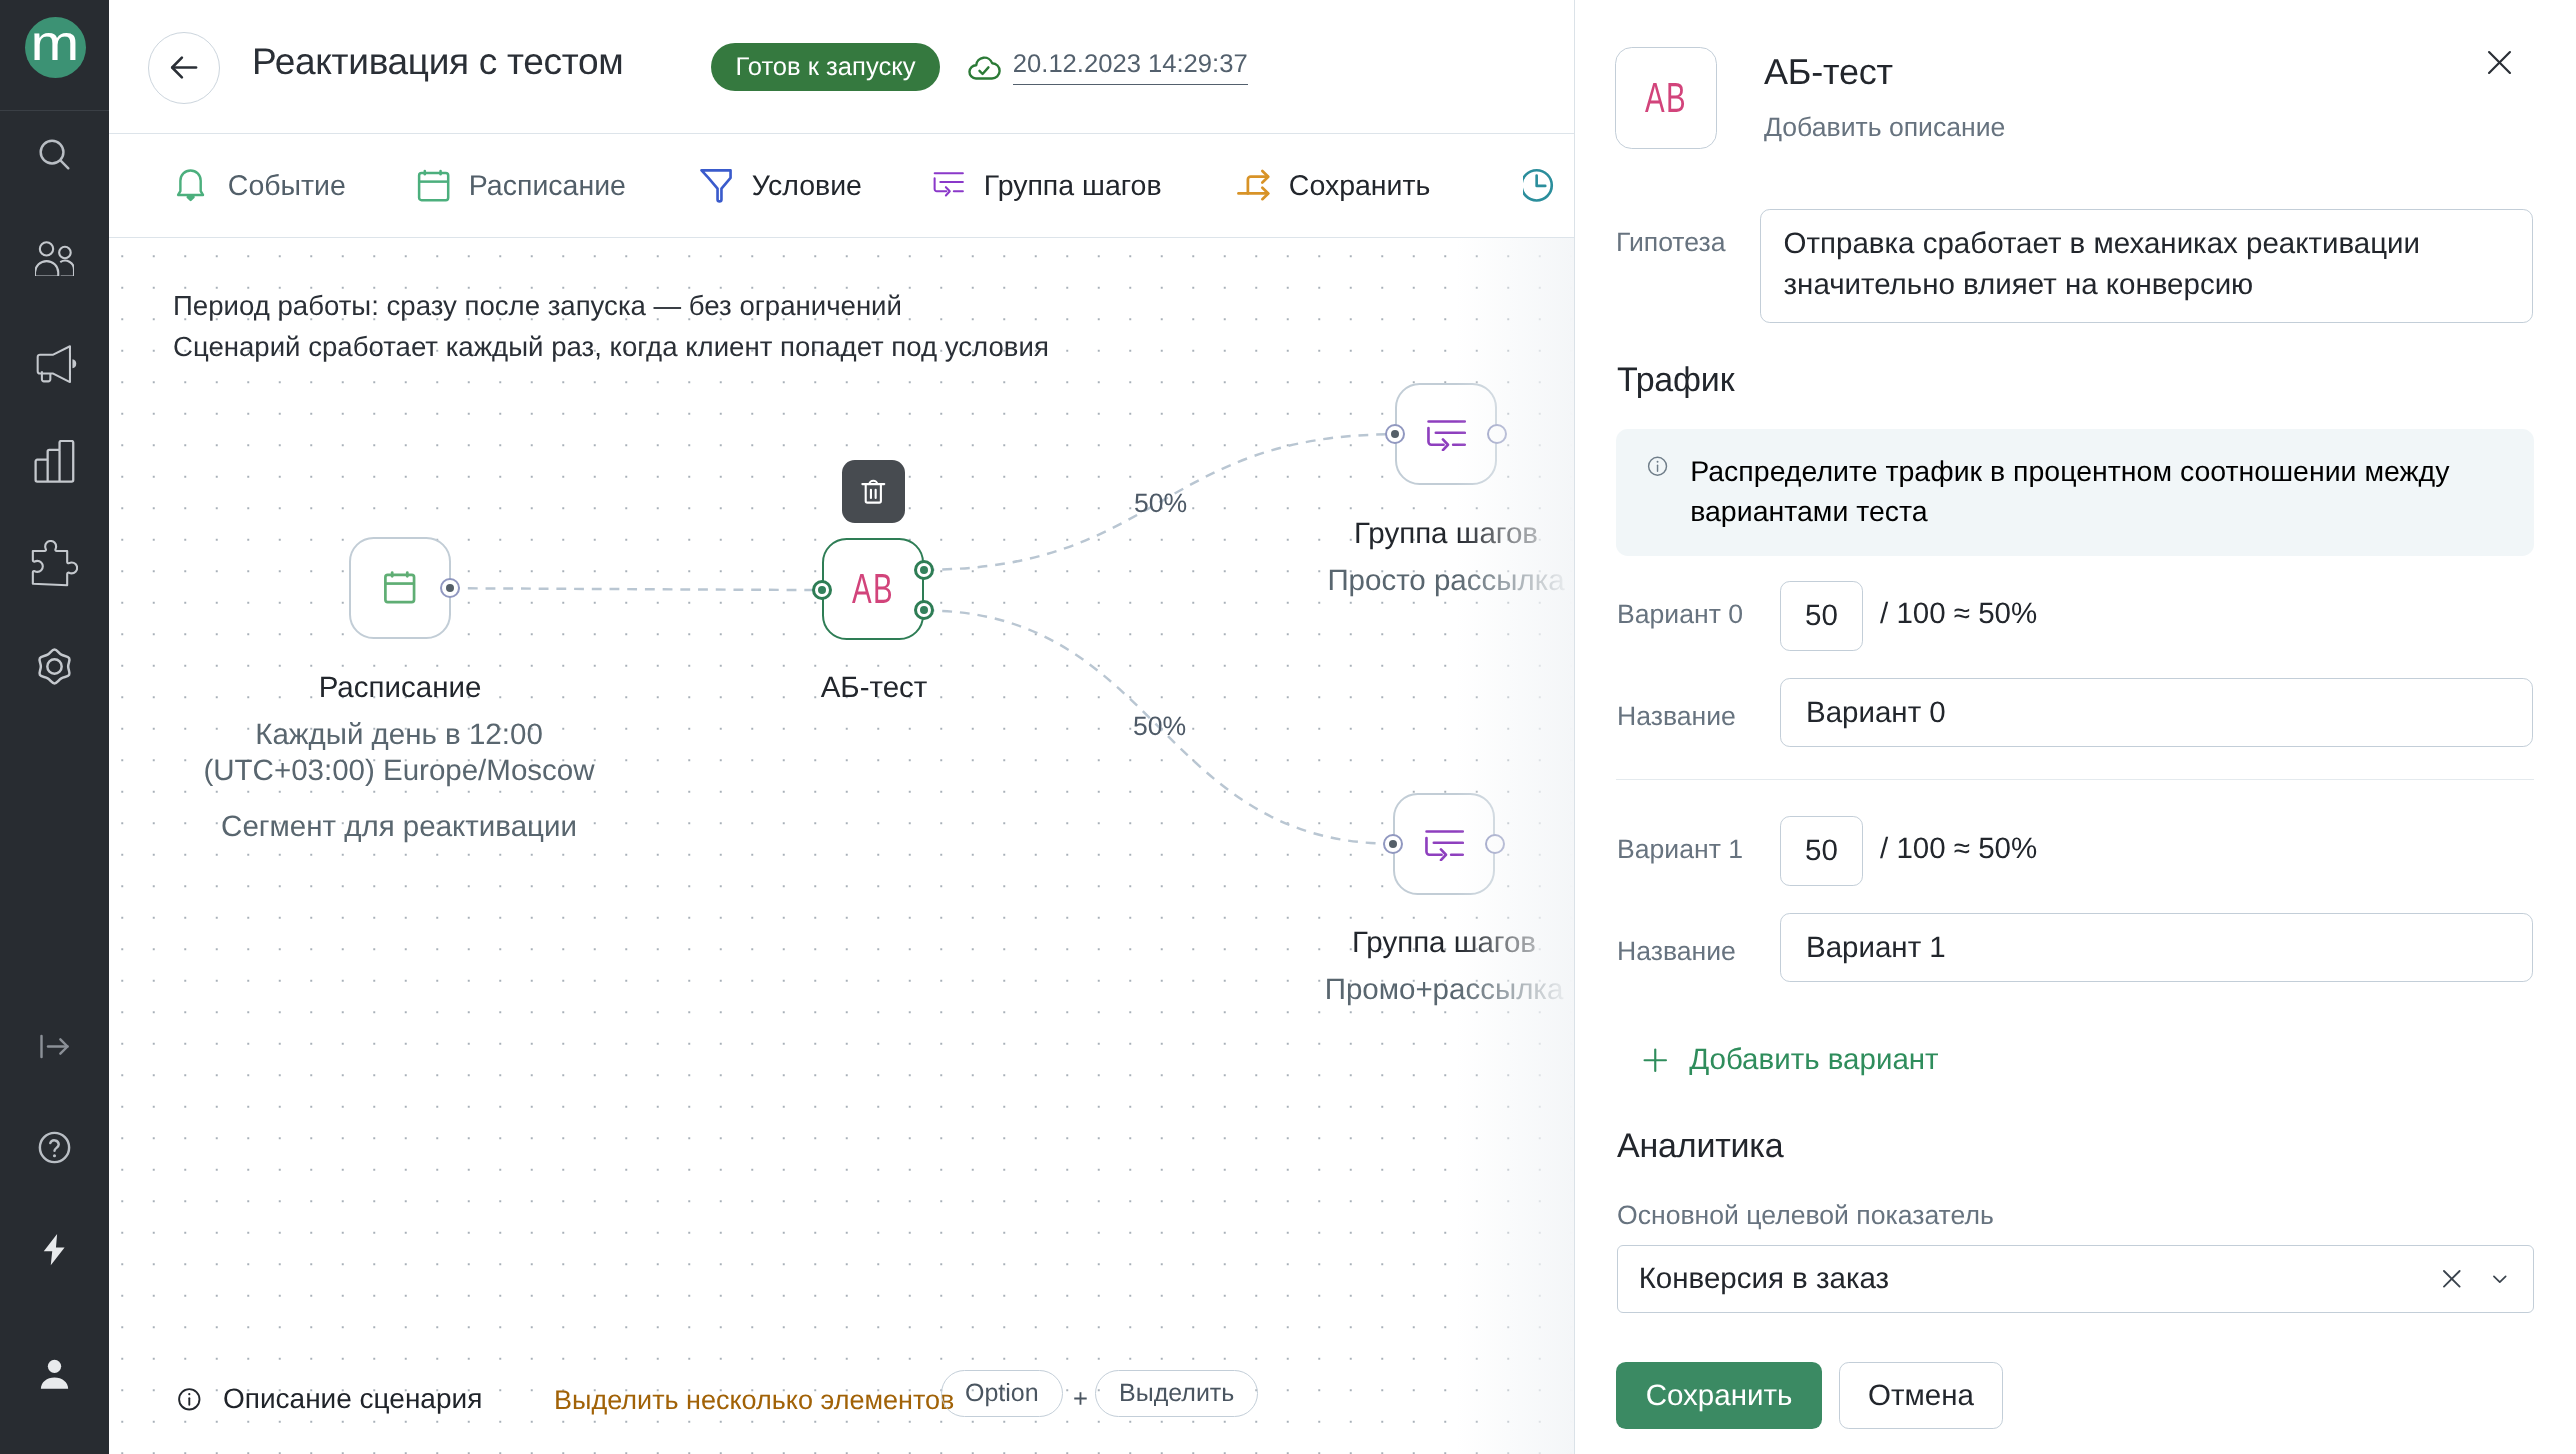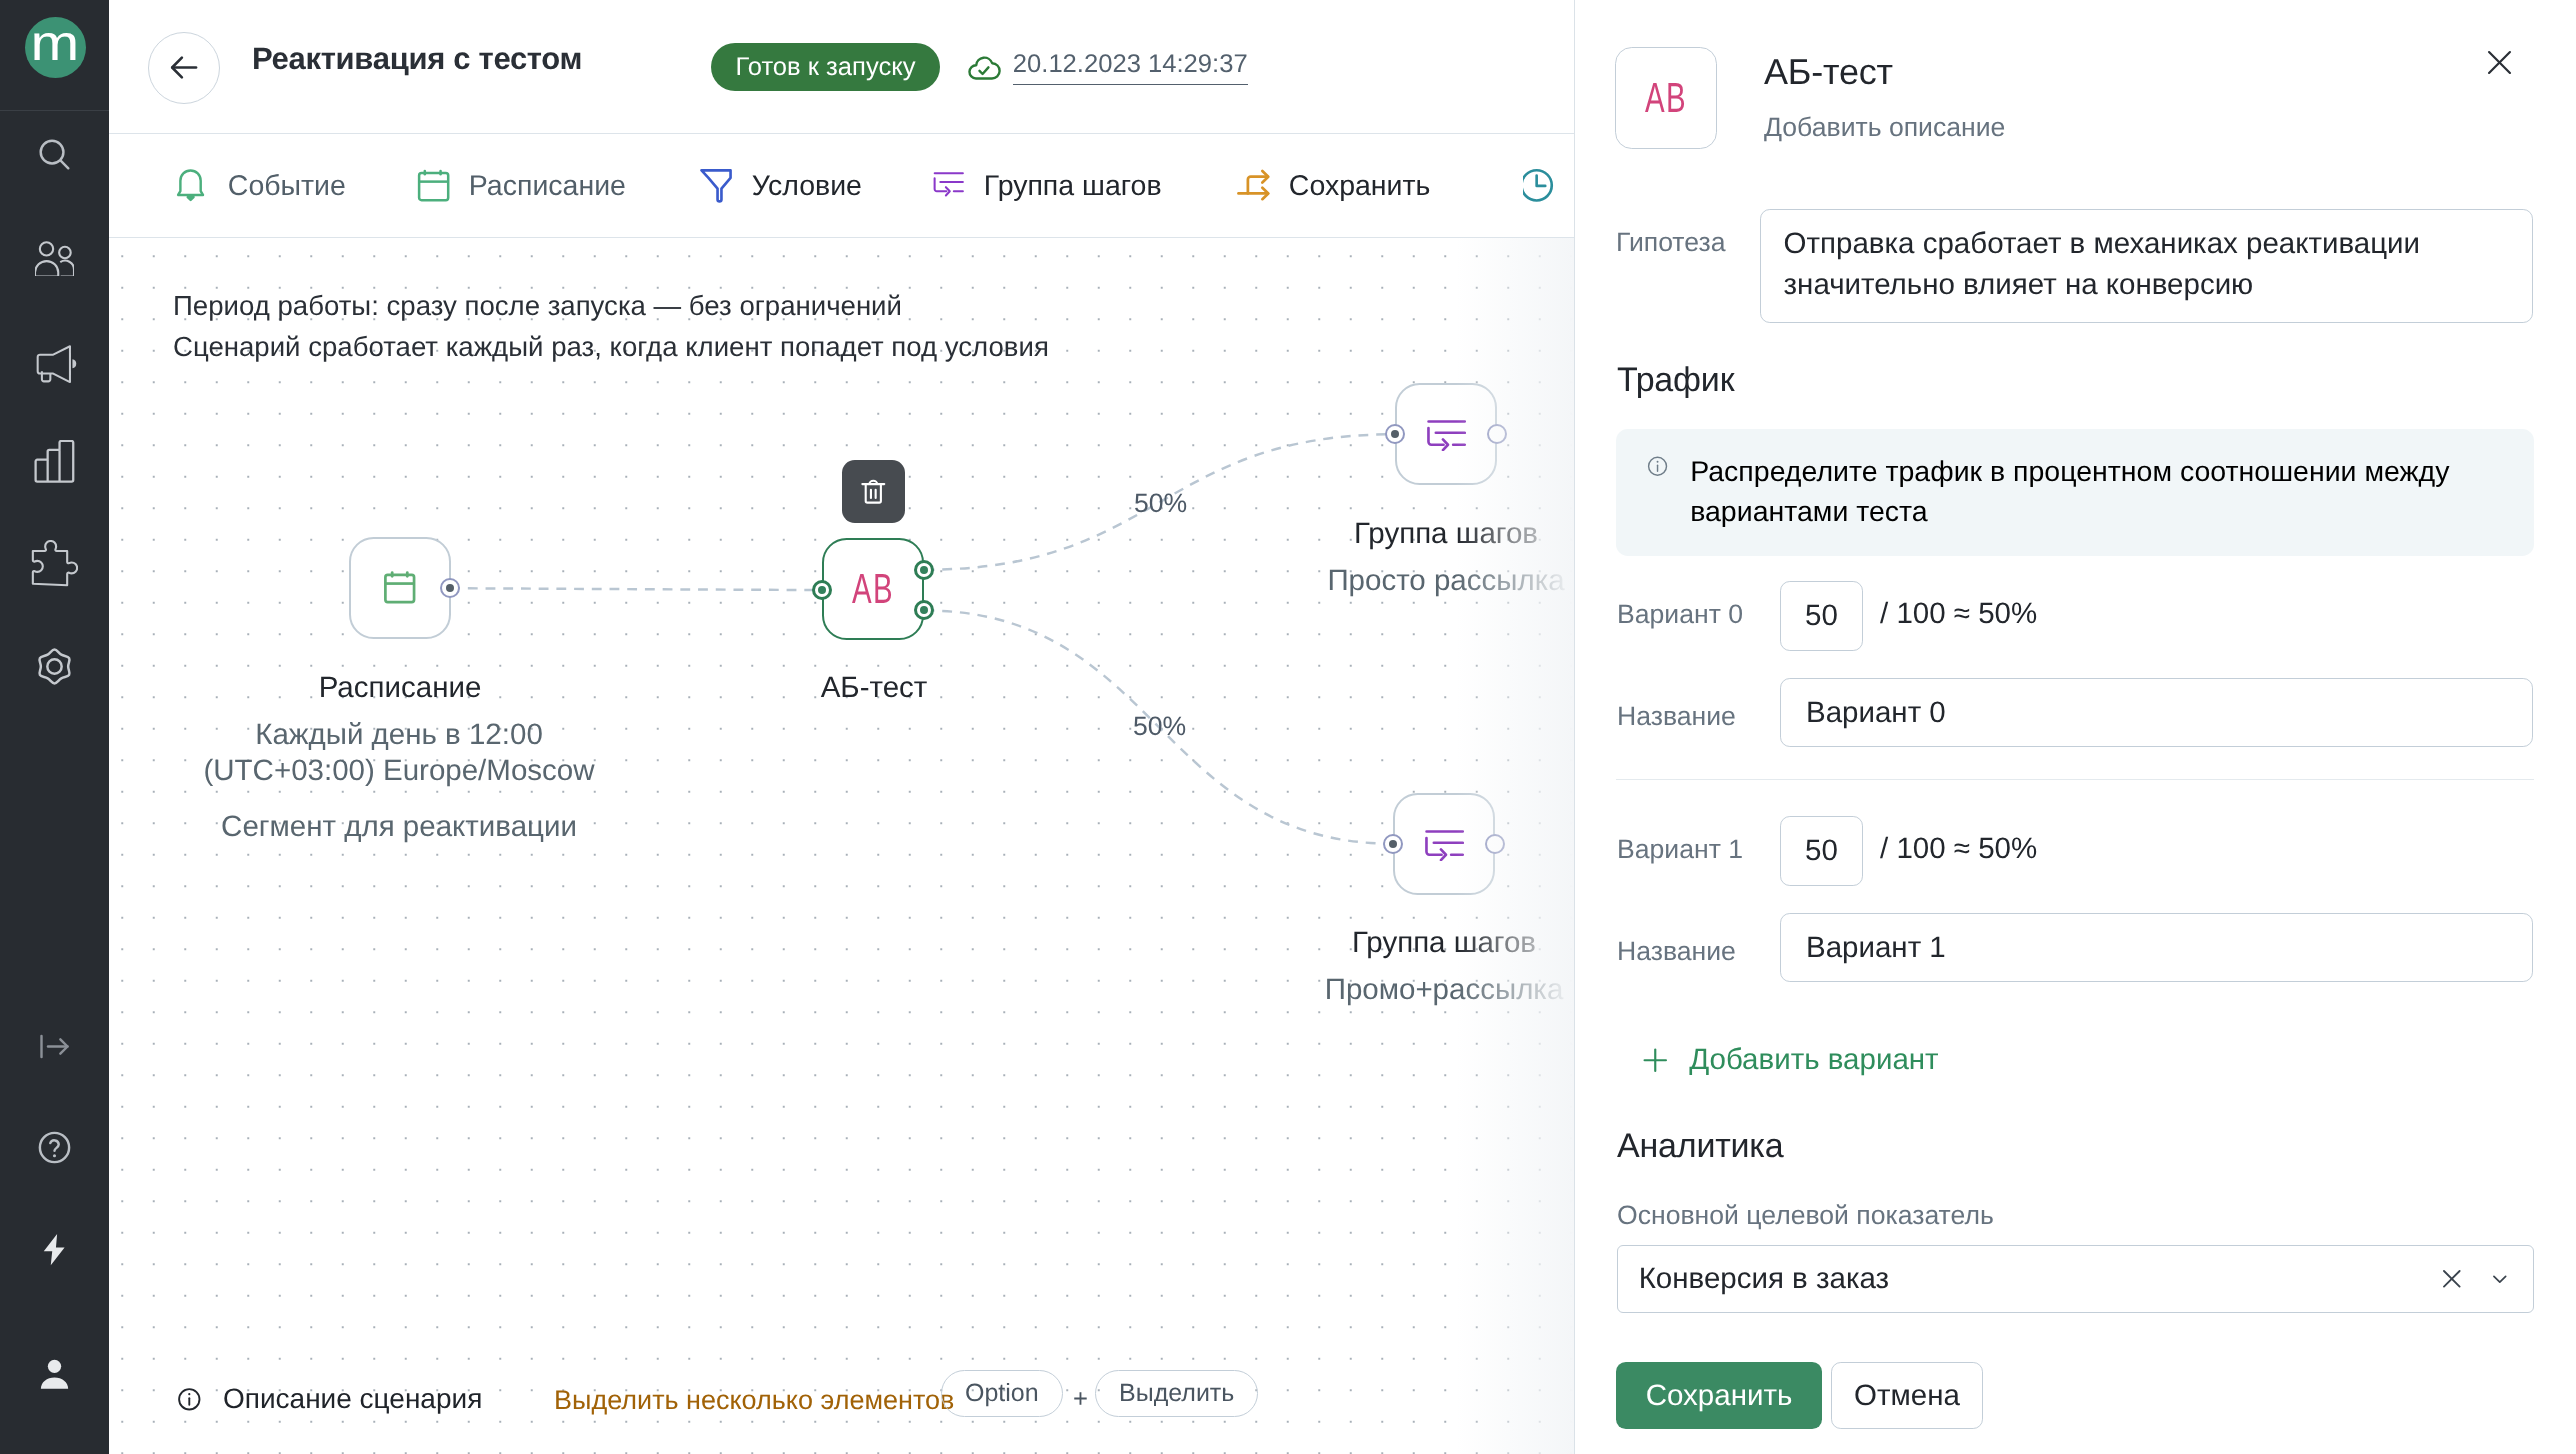--- a/index.html
+++ b/index.html
@@ -20,21 +20,21 @@
   .rail-logo span { color:#fff; font-size:50px; font-weight:400; line-height:1; letter-spacing:0px;
                     transform:scaleX(1.17) translateY(-3.9px); }
   .rail-sep { position:absolute; left:0; top:110px; width:109px; height:1px; background:#3a3f45; }
   .rail-item { position:absolute; left:0; width:109px; height:55px; display:flex; align-items:center; justify-content:center; }
   .rail-item svg { display:block; }
 
   
   .header { position:absolute; left:109px; top:0; width:1465px; height:134px; background:#fff; }
   .back-btn { position:absolute; left:39px; top:31.5px; width:72px; height:72px; border-radius:50%;
               border:1.4px solid #ccd5dd; background:#fff; display:flex; align-items:center; justify-content:center; }
-  .title { position:absolute; left:143px; top:41px; font-size:31px; font-weight:700; color:#2a2f36; letter-spacing:-0.3px; white-space:nowrap; }
+  .title { position:absolute; left:143px; top:41px; font-size:37px; font-weight:400; color:#2a2f36; letter-spacing:-0.3px; white-space:nowrap; }
   .badge { position:absolute; left:602px; top:43px; height:48px; border-radius:24.6px; background:#35793f;
            display:flex; align-items:center; padding:0 24.6px; }
   .badge span { color:#fff; font-size:25.6px; font-weight:400; white-space:nowrap; }
   .saved { position:absolute; left:856px; top:49px; display:flex; align-items:center; gap:10.8px; }
   .saved .ts { font-size:25.6px; color:#53606d; border-bottom:1.8px solid #53606d; padding-bottom:4.9px; white-space:nowrap; line-height:1.1; }
   .hdr-line { position:absolute; left:109px; top:133px; width:1465px; height:1px; background:#dde4ea; }
 
   
   .toolbar { position:absolute; left:109px; top:134px; width:1465px; height:104px; background:#fff; display:flex; align-items:center; overflow:hidden; }
   .tb-item { display:flex; align-items:center; gap:12.8px; white-space:nowrap; position:absolute; }
@@ -456,20 +456,20 @@
         </svg>
         <svg width="25.6" height="25.6" viewBox="0 0 24 24" fill="none" stroke="#3a434d" stroke-width="1.6">
           <polyline points="6.5,9.8 12,15.2 17.5,9.8" stroke-linecap="round" stroke-linejoin="round"></polyline>
         </svg>
       </span>
     </div>
 
     <div class="btn-primary" style="left:41px; top:1362px; width:206px">
       <span>Сохранить</span>
     </div>
-    <div class="btn-ghost" style="left:256px; top:1362px; width:152px">
+    <div class="btn-ghost" style="left:264px; top:1362px; width:164px">
       <span>Отмена</span>
     </div>
 
   </div>
 
 </div>
 
 
 </body></html>

